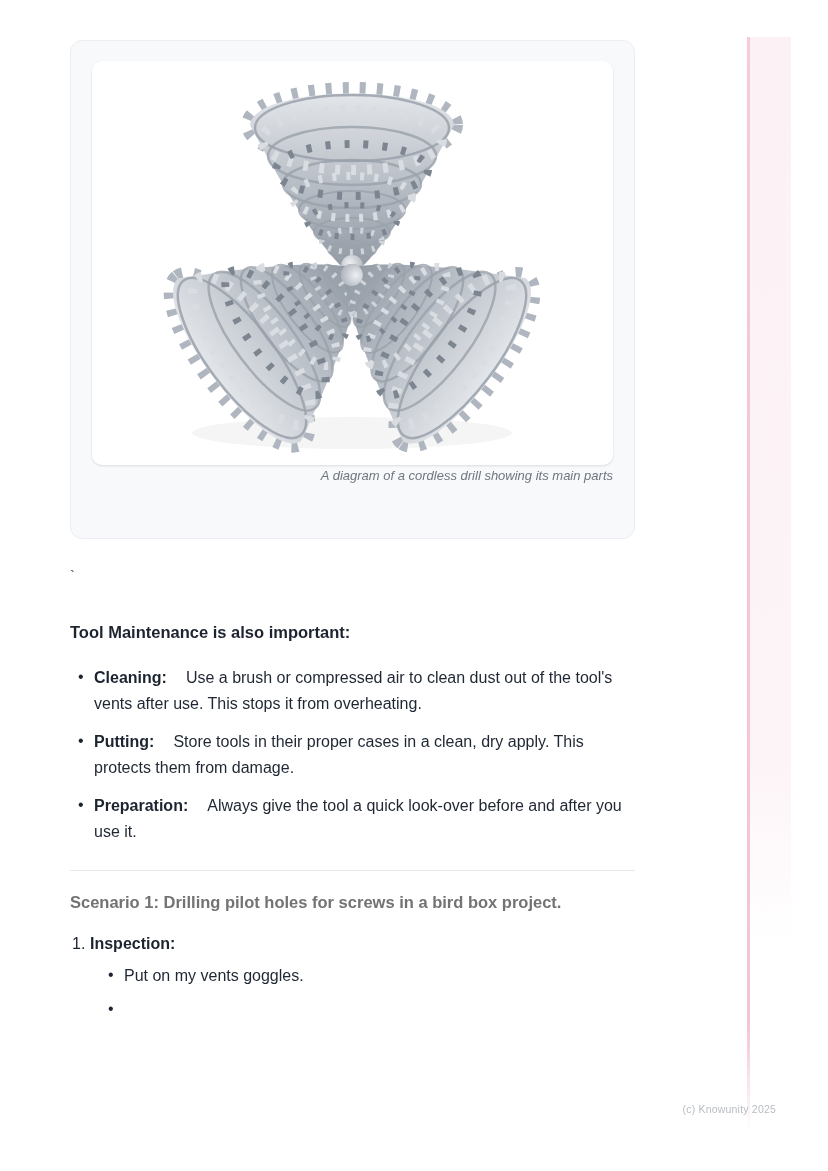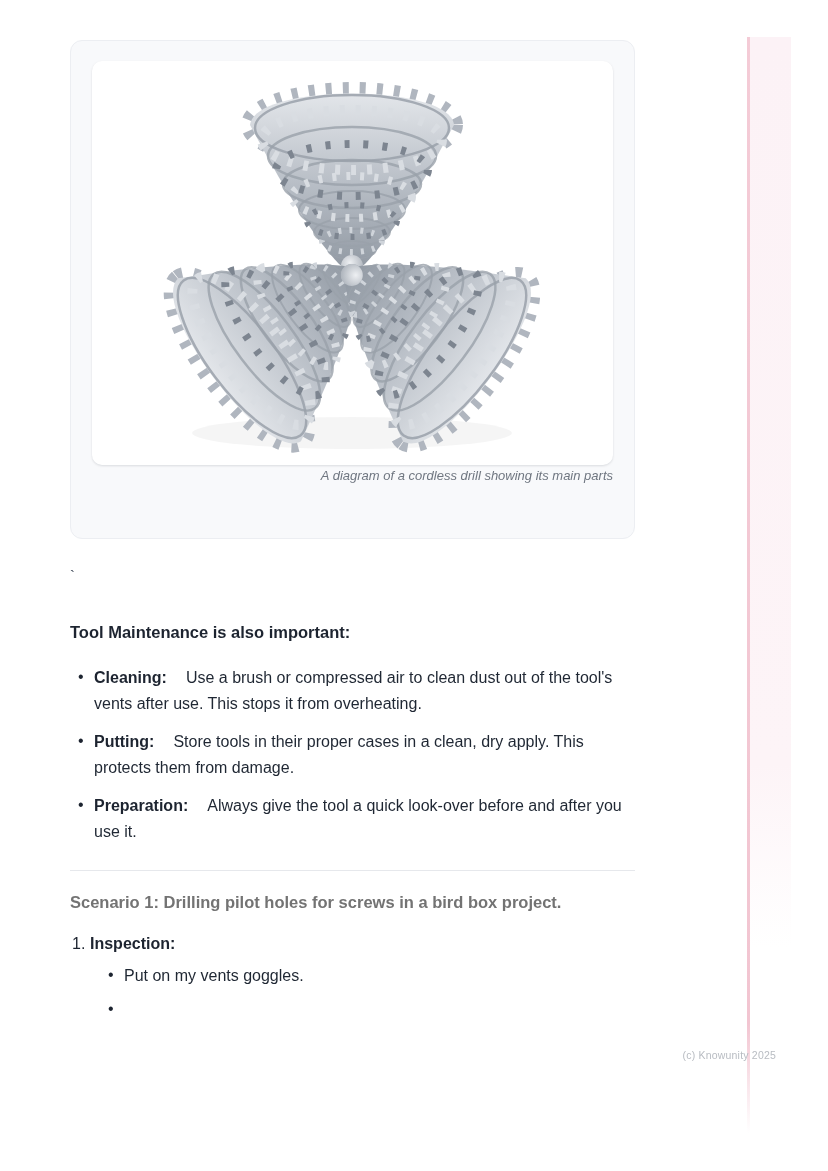--- a/index.html
+++ b/index.html
@@ -98,21 +98,21 @@
   ul.substeps { margin-top:7px; list-style:none; }
   ul.substeps > li {
     position:relative;
     padding-left:30px; margin-left:4px;
     font-size:16px; line-height:25.5px;
   }
   ul.substeps > li + li { margin-top:8px; }
   ul.substeps .bullet { left:14px; }
 
   .footer-note {
-    position:absolute; right:52px; top:1049px;
+    position:absolute; right:52px; top:1103px;
     font-size:10.5px; letter-spacing:.2px;
     color:#b8bcc2;
     z-index:2;
   }
 </style>
 </head>
 <body>
 
 <div class="pink-wash"></div>
 <div class="pink-line"></div>

